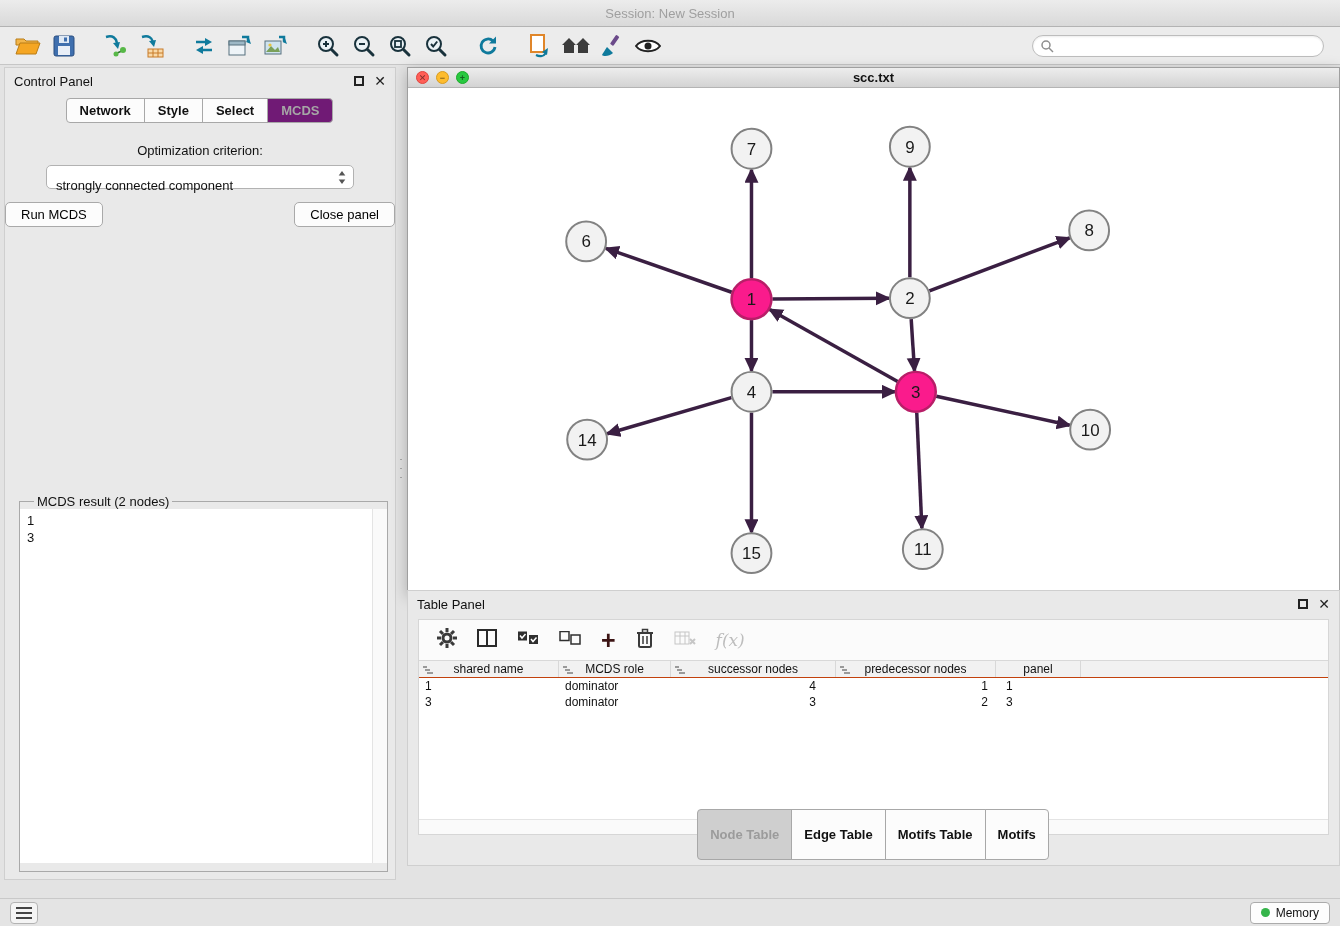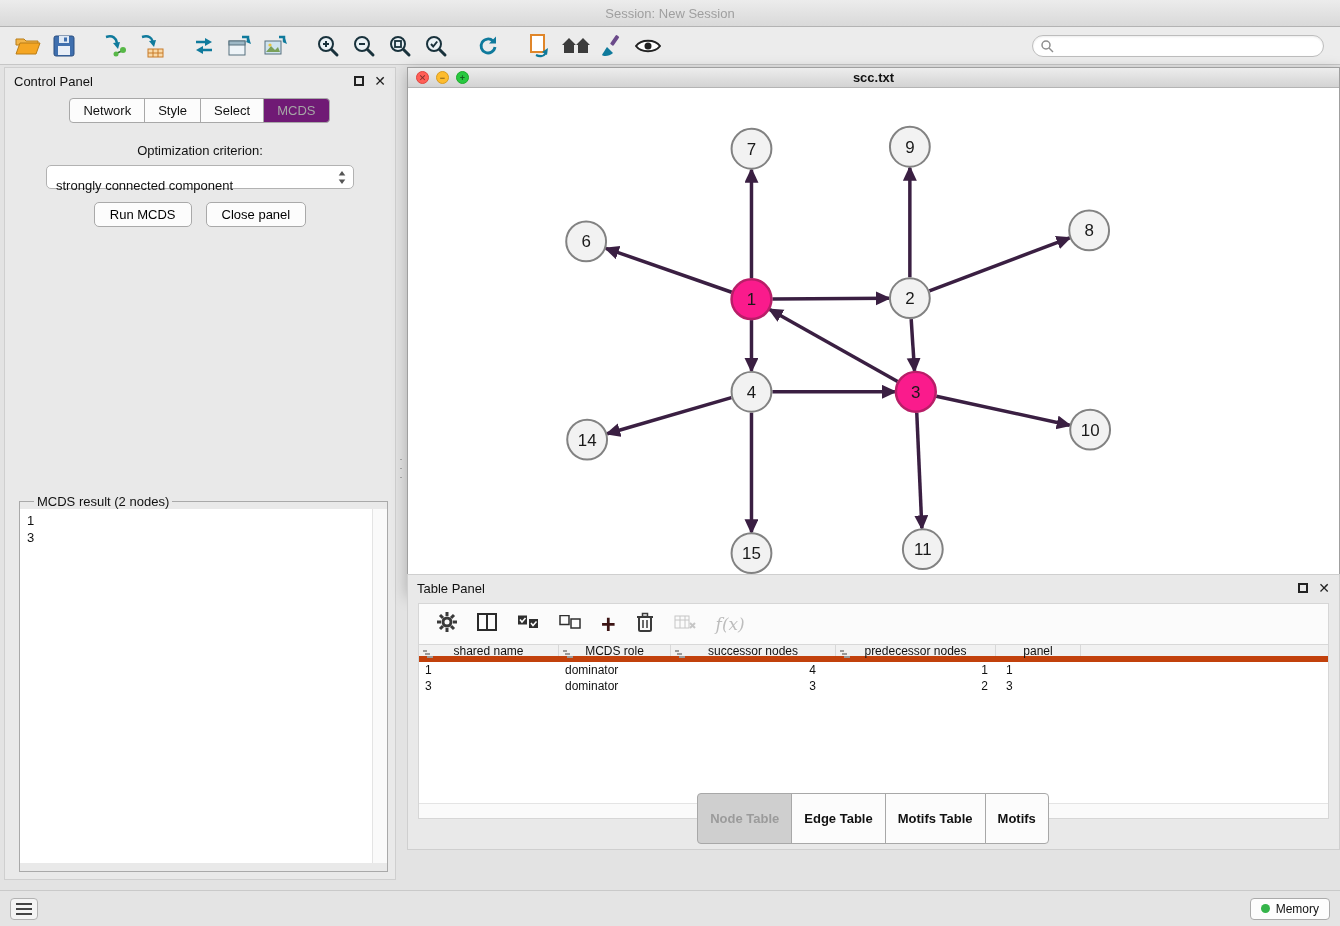--- a/index.html
+++ b/index.html
@@ -23,29 +23,29 @@
   .search-box input { border:none; outline:none; flex:1; font-size:12px; background:transparent; margin-left:5px; }
 
   
   .control-panel { position:absolute; left:4px; top:67px; width:392px; height:813px;
     background:#e9e9e9; border:1px solid #cfcfcf; }
   .panel-header { height:26px; display:flex; align-items:center; padding:0 9px; font-size:13px; }
   .win-icons { margin-left:auto; display:flex; gap:10px; align-items:center; }
   .wi-restore { width:10px; height:10px; border:2px solid #222; }
   .wi-close { font-size:14px; font-weight:bold; color:#222; line-height:10px; }
   .cp-tabs { display:flex; justify-content:center; margin-top:4px; }
-  .cp-tab { border:1px solid #a8a8a8; background:#fcfcfc; padding:4px 13px; font-size:13px; margin-left:-1px; }
+  .cp-tab { border:1px solid #a8a8a8; background:#fcfcfc; padding:4px 13px; font-size:13px; margin-left:-1px;font-weight:bold; }
   .cp-tab:first-child { border-radius:4px 0 0 4px; }
   .cp-tab:last-child { border-radius:0 4px 4px 0; }
   .cp-tab.active { background:#701a75; color:#a6a6a6; }
   .cp-label { text-align:center; font-size:13px; margin-top:20px; }
   .dropdown { width:308px; height:24px; margin:7px auto 0; background:#fff; border:1px solid #b2b2b2;
     border-radius:5px; display:flex; align-items:center; padding:16px 22px 0 9px; font-size:13px; position:relative; }
   .dropdown .stepper { position:absolute; right:7px; top:5px; }
-  .cp-buttons { display:flex; justify-content:center; gap:14px; margin-top:13px; }
+  .cp-buttons { display:flex; justify-content:space-between; gap:14px; margin-top:13px; }
   .btn { background:#fcfcfc; border:1px solid #a9a9a9; border-radius:5px; padding:4px 15px; font-size:13px; }
 
   .result-box { position:absolute; left:14px; top:426px; width:369px; height:378px;
     border:1px solid #a9a9a9; margin:0; padding:0; }
   .result-box legend { font-size:13px; padding:0 3px; margin-left:14px; }
   .result-body { height:354px; background:#fff; position:relative; overflow:hidden; }
   .result-lines { padding:3px 7px; font-size:13px; line-height:17px; }
   .vscroll-track { position:absolute; top:0; right:0; bottom:0; width:15px; background:#fafafa; border-left:1px solid #e4e4e4; }
 
   
@@ -56,48 +56,48 @@
   .traffic { position:absolute; left:8px; top:3px; display:flex; gap:7px; }
   .tl { width:13px; height:13px; border-radius:50%; font-size:9px; line-height:12px; text-align:center;
     color:rgba(0,0,0,.5); font-weight:bold; }
   .tl.red { background:#ff5f57; border:1px solid #e0443e; }
   .tl.yellow { background:#febc2e; border:1px solid #d89c20; }
   .tl.green { background:#28c840; border:1px solid #1aab29; }
   .net-canvas { position:absolute; top:21px; left:0; right:0; bottom:0; }
   .net-canvas svg { width:100%; height:100%; }
 
   
-  .table-panel { position:absolute; left:407px; top:574px; width:933px; height:276px;
+  .table-panel { position:absolute; left:407px; top:590px; width:933px; height:276px;
     background:#e9e9e9; border:1px solid #cfcfcf; }
   .tp-body { position:absolute; left:10px; right:10px; top:28px; bottom:30px; background:#fff; border:1px solid #d6d6d6; }
   .tp-toolbar { height:40px; display:flex; align-items:center; gap:20px; padding-left:18px; background:#fbfbfb; }
   .tp-plus { font-size:25px; font-weight:bold; color:#3c1414; line-height:20px; }
   .tp-fx { font-family:"DejaVu Serif","Liberation Serif",serif; font-style:italic; font-size:17px; color:#bdbdbd; }
   .grid-header { display:flex; height:18px; background:#f1f1f1; border-top:1px solid #d8d8d8;
-    border-bottom:6px solid #c2410c; font-size:12px; }
+    border-bottom:1px solid #c2410c; font-size:12px; }
   .grid-hcell { position:relative; display:flex; align-items:center; justify-content:center;
     border-right:1px solid #d8d8d8; }
   .grid-hcell .sort-icon { position:absolute; left:4px; top:4px; }
   .grid-row { display:flex; height:16px; font-size:12px; align-items:center; }
   .grid-cell { height:100%; display:flex; align-items:center; }
   .w0 { width:140px; } .w1 { width:112px; } .w2 { width:165px; } .w3 { width:160px; } .w4 { width:85px; }
   .col-0 { width:140px; padding-left:6px; }
   .col-1 { width:112px; padding-left:6px; }
   .col-2 { width:165px; justify-content:flex-end; padding-right:20px; }
   .col-3 { width:160px; justify-content:flex-end; padding-right:8px; }
   .col-4 { width:85px; padding-left:10px; }
   .hscroll-track { position:absolute; left:0; right:0; bottom:0; height:15px; background:#fafafa; border-top:1px solid #e4e4e4; }
   .tp-tabs { position:absolute; bottom:5px; left:0; right:0; display:flex; justify-content:center; }
   .tp-tab { border:1px solid #a8a8a8; background:#fcfcfc; padding:17px 12px; font-size:13px; margin-left:-1px; font-weight:bold; }
   .tp-tab:first-child { border-radius:4px 0 0 4px; }
   .tp-tab:last-child { border-radius:0 4px 4px 0; }
   .tp-tab.active { background:#cfcfcf; color:#9b9b9b; }
 
   
-  .statusbar { position:absolute; left:0; right:0; bottom:0; height:36px; background:#e4e4e4;
+  .statusbar { position:absolute; left:0; right:0; bottom:0; height:28px; background:#e4e4e4;
     border-top:1px solid #c9c9c9; display:flex; align-items:center; padding:0 10px; }
   .sb-left-btn { width:28px; height:22px; background:#f4f4f4; border:1px solid #b3b3b3; border-radius:4px;
     display:flex; align-items:center; justify-content:center; }
   .memory-btn { margin-left:auto; display:flex; align-items:center; gap:6px; background:#fdfdfd;
     border:1px solid #ababab; border-radius:4px; padding:3px 10px; font-size:12px; }
   .mem-dot { width:9px; height:9px; border-radius:50%; background:#35b44a; }
 
   .splitter-v { position:absolute; left:398px; top:455px; width:6px; height:28px;
     background:radial-gradient(circle 2px, #ababab 45%, transparent 50%) 0 0/6px 9px repeat-y; }
   .splitter-h { position:absolute; left:855px; top:589px; width:28px; height:6px;

